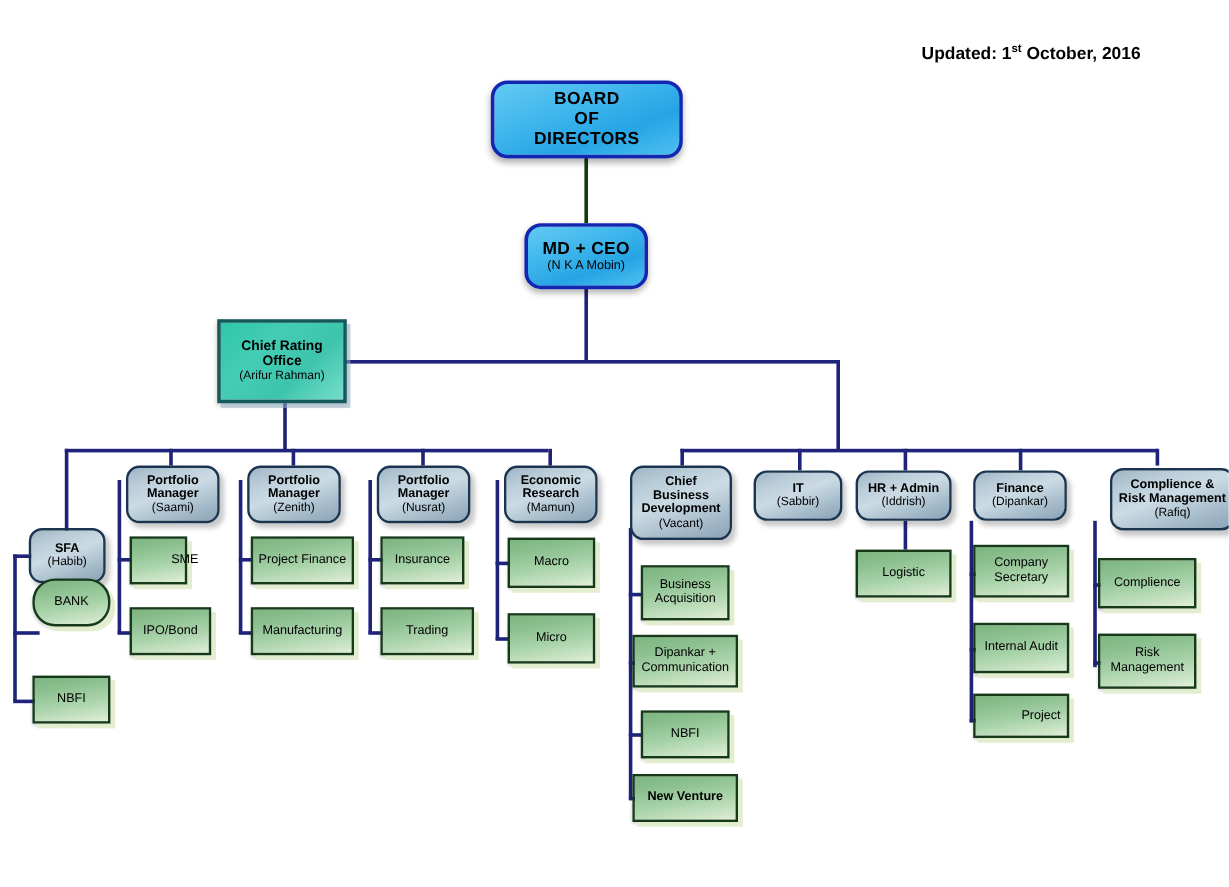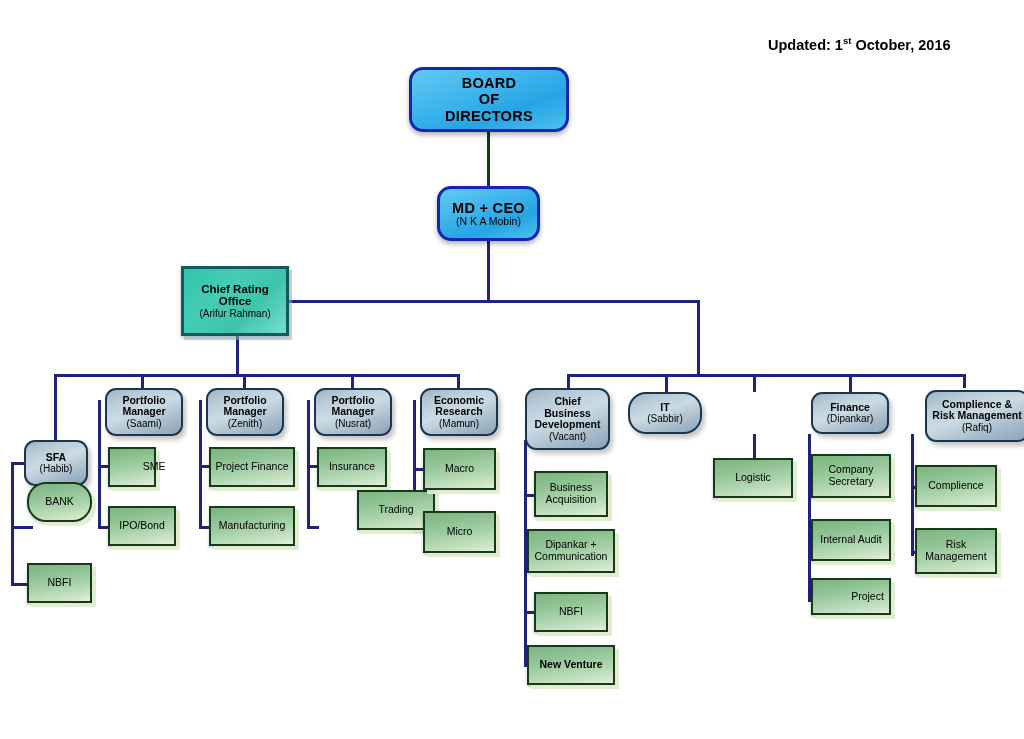--- a/index.html
+++ b/index.html
@@ -169,25 +169,29 @@
     <div class="t2">(Mamun)</div>
   </div>
 
   <div class="node grey" style="left:525px;top:388px;width:85px;height:62px;">
     <div class="t1">Chief</div>
     <div class="t1">Business</div>
     <div class="t1">Development</div>
     <div class="t2">(Vacant)</div>
   </div>
 
-  <div class="node grey" style="left:628px;top:392px;width:74px;height:42px;border-radius:18px;">
+  <div class="node grey" style="left:628px;top:392px;width:74px;height:42px;">
     <div class="t1">IT</div>
     <div class="t2">(Sabbir)</div>
   </div>
 
+  <div class="node grey" style="left:713px;top:392px;width:80px;height:42px;">
+    <div class="t1">HR + Admin</div>
+    <div class="t2">(Iddrish)</div>
+  </div>
 
   <div class="node grey" style="left:811px;top:392px;width:78px;height:42px;">
     <div class="t1">Finance</div>
     <div class="t2">(Dipankar)</div>
   </div>
 
   <div class="node grey" style="left:913px;top:390px;width:104px;height:52px;margin-left:12px;">
     <div class="t1">Complience &amp;</div>
     <div class="t1">Risk Management</div>
     <div class="t2">(Rafiq)</div>
@@ -210,21 +214,21 @@
   <div class="node green" style="left:209px;top:447px;width:86px;height:40px;">
     <div class="t1">Project Finance</div>
   </div>
   <div class="node green" style="left:209px;top:506px;width:86px;height:40px;">
     <div class="t1">Manufacturing</div>
   </div>
 
   <div class="node green" style="left:317px;top:447px;width:70px;height:40px;">
     <div class="t1">Insurance</div>
   </div>
-  <div class="node green" style="left:317px;top:490px;width:78px;height:40px;margin-left:40px;">
+  <div class="node green" style="left:317px;top:506px;width:78px;height:40px;">
     <div class="t1">Trading</div>
   </div>
 
   <div class="node green" style="left:423px;top:448px;width:73px;height:42px;">
     <div class="t1">Macro</div>
   </div>
   <div class="node green" style="left:423px;top:511px;width:73px;height:42px;">
     <div class="t1">Micro</div>
   </div>
 

